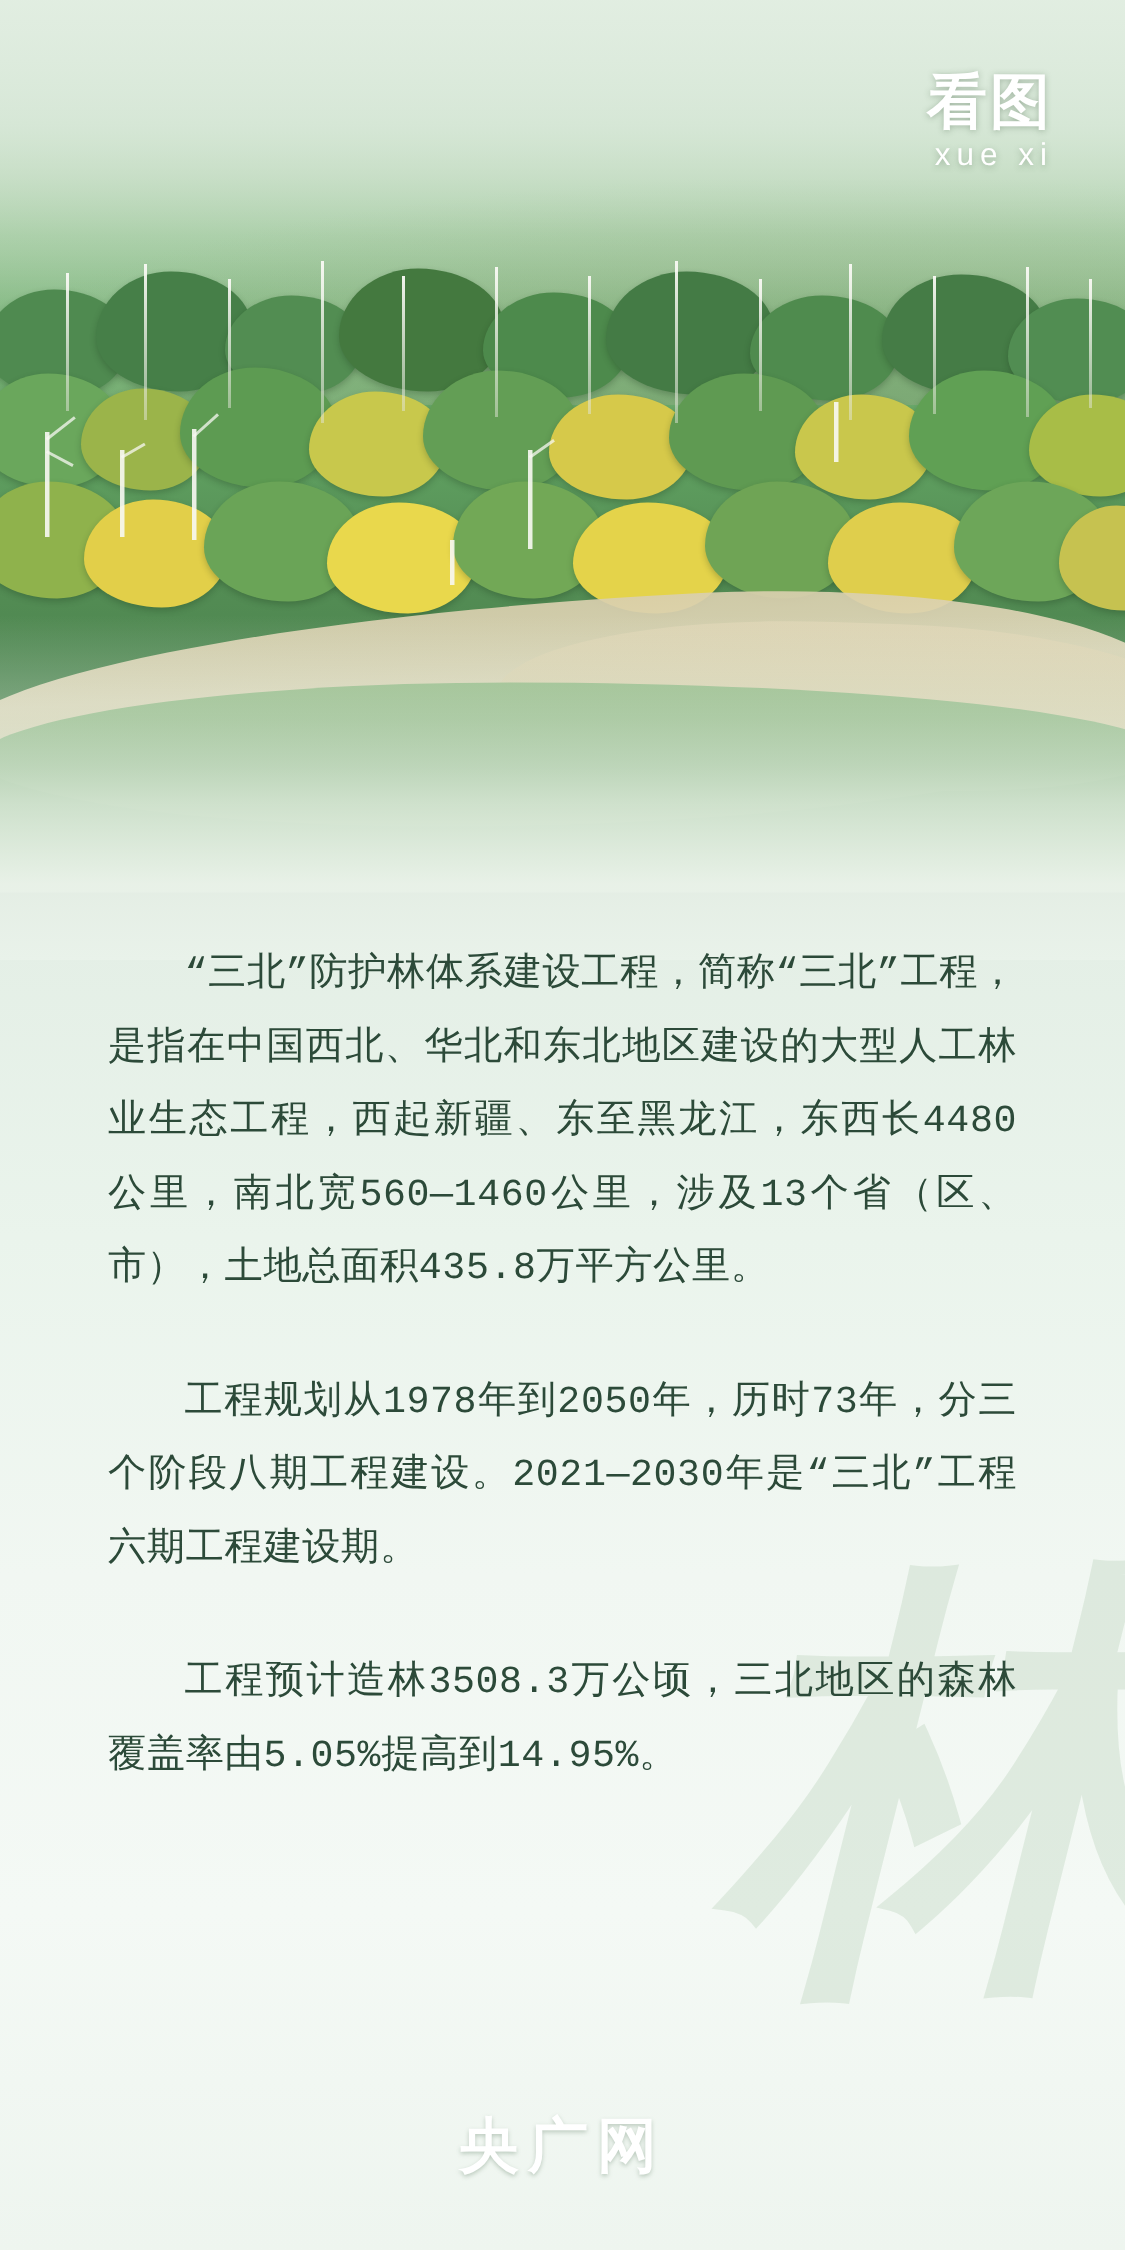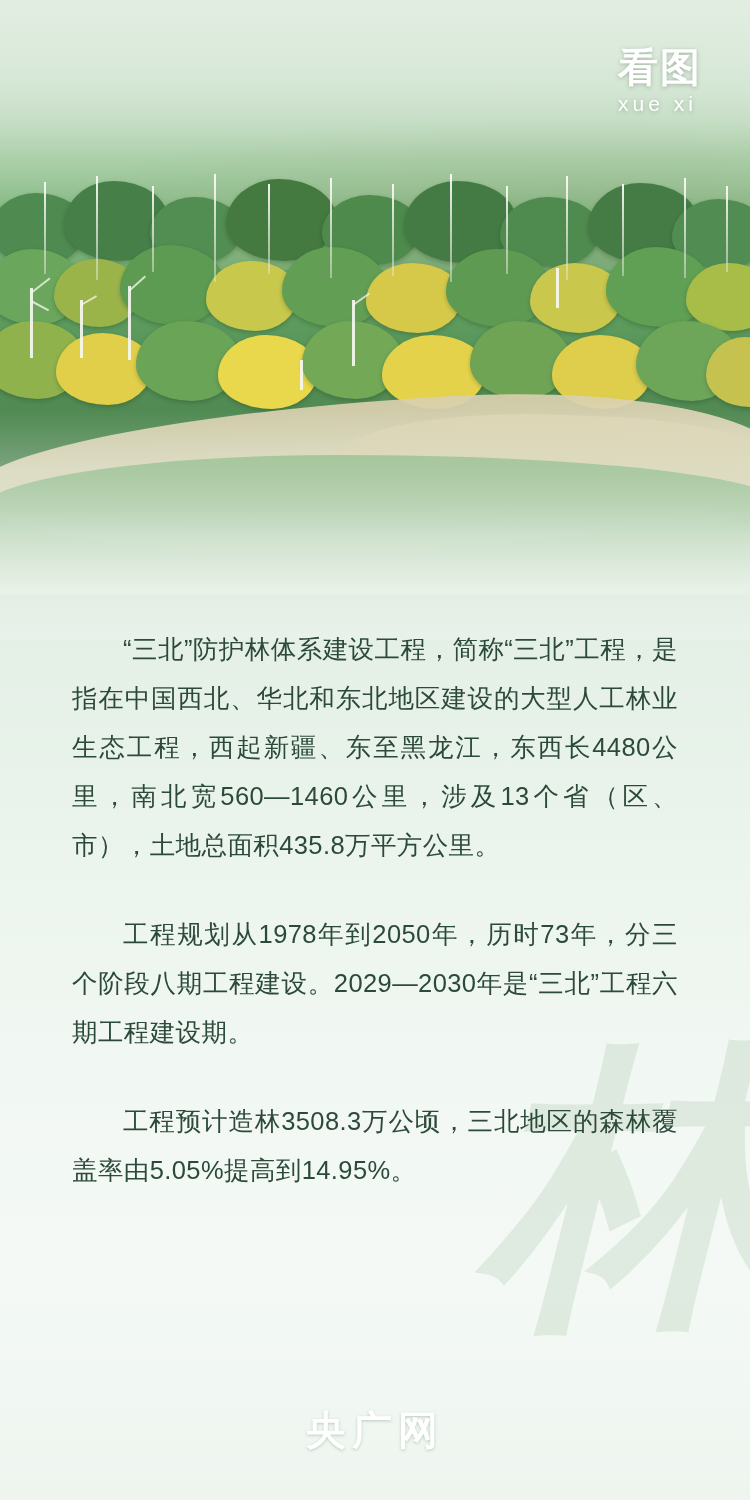--- a/index.html
+++ b/index.html
@@ -142,20 +142,21 @@
        rgba(238,245,238,0.7) 55%,
        rgba(240,246,240,0.92) 78%,
        #e9f2ea 100%);
   }
 
   
   .logo {
     position: absolute;
     right: 48px;
     top: 48px;
+    text-align: right;
     color: #ffffff;
     text-shadow: 0 1px 4px rgba(60,90,60,0.35);
     z-index: 6;
     margin-left: 13px;
   }
   .logo .row {
     display: flex;
     align-items: flex-end;
     justify-content: flex-end;
     gap: 10px;
@@ -208,21 +209,21 @@
     z-index: 4;
   }
   .para {
     margin: 0 0 40px 0;
     font-size: 25.5px;
     line-height: 49px;
     color: #2c4a39;
     text-align: justify;
     text-indent: 2em;
     letter-spacing: 0.4px;
-    font-family: Liberation Sans, sans-serif;
+    font-family: Liberation Mono, monospace;
   }
   .para:last-child { margin-bottom: 0; }
 
   
   .footer {
     position: absolute;
     left: 0;
     bottom: 42px;
     width: 750px;
     text-align: center;
@@ -324,21 +325,21 @@
     <div class="row">
       <span class="kantu">看图</span>
     </div>
     <div class="pinyin">xue xi</div>
   </div>
 
   <div class="watermark">林</div>
 
   <div class="content">
     <p class="para">“三北”防护林体系建设工程，简称“三北”工程，是指在中国西北、华北和东北地区建设的大型人工林业生态工程，西起新疆、东至黑龙江，东西长4480公里，南北宽560—1460公里，涉及13个省（区、市），土地总面积435.8万平方公里。</p>
-    <p class="para">工程规划从1978年到2050年，历时73年，分三个阶段八期工程建设。2029—2030年是“三北”工程六期工程建设期。</p>
+    <p class="para">工程规划从1978年到2050年，历时73年，分三个阶段八期工程建设。2021—2030年是“三北”工程六期工程建设期。</p>
     <p class="para">工程预计造林3508.3万公顷，三北地区的森林覆盖率由5.05%提高到14.95%。</p>
   </div>
 
   <div class="footer">
     <span class="brand">央广网</span>
   </div>
 
 </div>
 
 </body></html>

